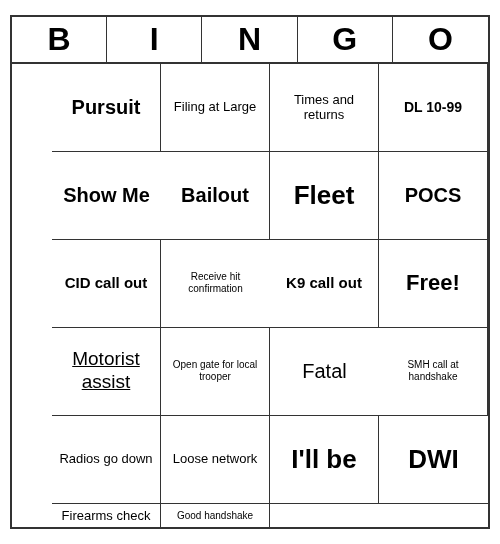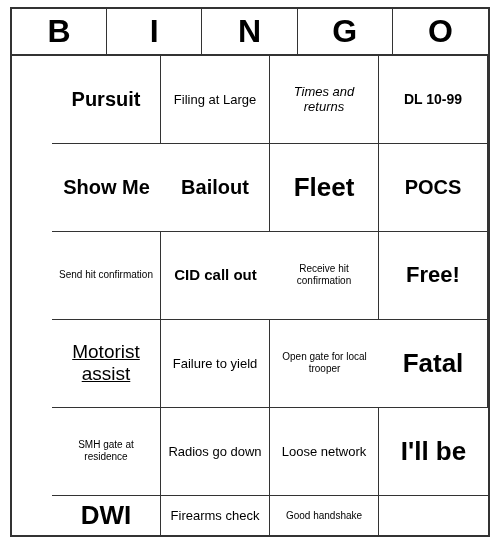--- a/index.html
+++ b/index.html
@@ -63,35 +63,34 @@
   <div class="bingo-header">
     <div class="bingo-header-cell">B</div>
     <div class="bingo-header-cell">I</div>
     <div class="bingo-header-cell">N</div>
     <div class="bingo-header-cell">G</div>
     <div class="bingo-header-cell">O</div>
   </div>
   <div class="bingo-grid" id="grid-container">
   <div class="bingo-cell" style="font-size: 20px; font-weight: bold;">Pursuit</div>
       <div class="bingo-cell" style="font-size: 13px;">Filing at Large</div>
-      <div class="bingo-cell" style="font-size: 13px; font-style: italic;">Times and returns</div>
+      <div class="bingo-cell" style="font-size: 13px;">Times and returns</div>
       <div class="bingo-cell" style="font-size: 14px; font-weight: bold;">DL 10-99</div>
       <div class="bingo-cell" style="font-size: 20px; font-weight: bold;">Show Me</div>
       <div class="bingo-cell" style="font-size: 20px; font-weight: bold;">Bailout</div>
       <div class="bingo-cell" style="font-size: 26px; font-weight: bold;">Fleet</div>
       <div class="bingo-cell" style="font-size: 20px; font-weight: bold;">POCS</div>
-      <div class="bingo-cell" style="font-size: 10px;">Send hit confirmation</div>
       <div class="bingo-cell" style="font-size: 15px; font-weight: bold;">CID call out</div>
       <div class="bingo-cell" style="font-size: 10px;">Receive hit confirmation</div>
+      <div class="bingo-cell" style="font-size: 15px; font-weight: bold;">K9 call out</div>
       <div class="bingo-cell" style="font-size: 22px; font-weight: bold; text-align: center;">Free!</div>
       <div class="bingo-cell" style="font-size: 19px; text-decoration: underline;">Motorist assist</div>
-      <div class="bingo-cell" style="font-size: 13px;">Failure to yield</div>
       <div class="bingo-cell" style="font-size: 10px;">Open gate for local trooper</div>
-      <div class="bingo-cell" style="font-size: 26px; font-weight: bold;">Fatal</div>
-      <div class="bingo-cell" style="font-size: 10px;">SMH gate at residence</div>
+      <div class="bingo-cell" style="font-size: 20px; font-weight: normal;">Fatal</div>
+      <div class="bingo-cell" style="font-size: 10px;">SMH call at handshake</div>
       <div class="bingo-cell" style="font-size: 13px;">Radios go down</div>
       <div class="bingo-cell" style="font-size: 13px;">Loose network</div>
       <div class="bingo-cell" style="font-size: 26px; font-weight: bold;">I'll be</div>
       <div class="bingo-cell" style="font-size: 26px; font-weight: bold;">DWI</div>
       <div class="bingo-cell" style="font-size: 13px;">Firearms check</div>
       <div class="bingo-cell" style="font-size: 10px;">Good handshake</div>
     </div>
 </div>
 
 </body></html>

